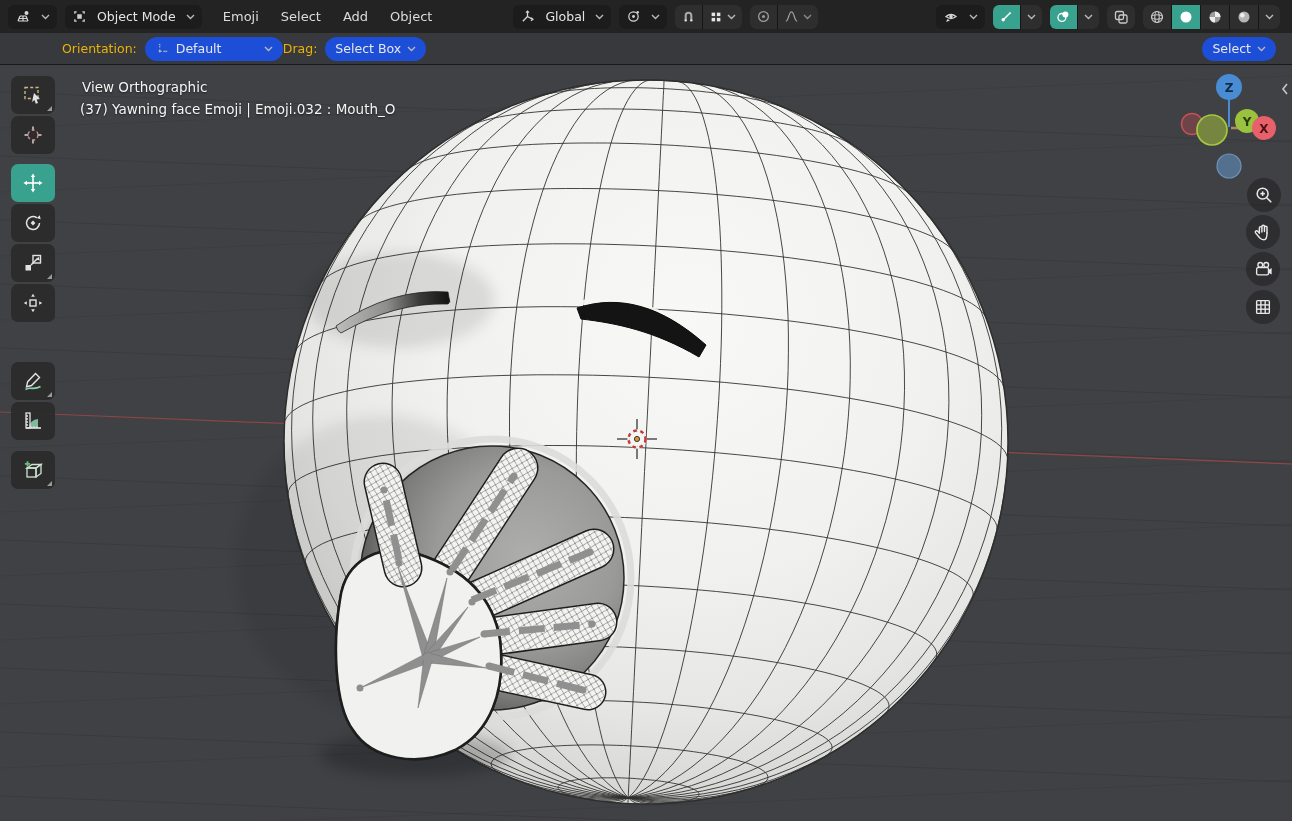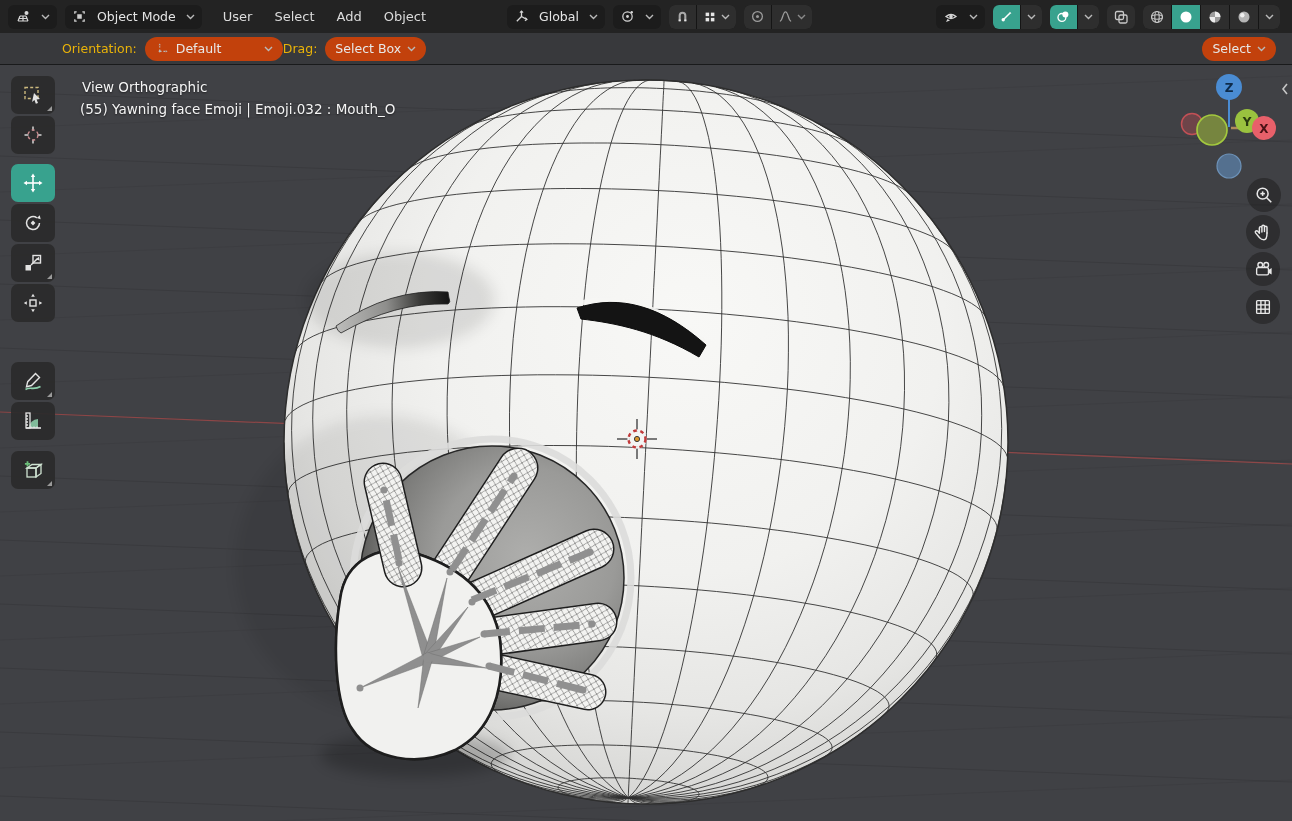--- a/index.html
+++ b/index.html
@@ -15,21 +15,21 @@
   .seg.teal{background:#38a28e;}
   .menu{color:#dcdcdc;font-size:13px;padding:0 11px;height:24px;display:flex;align-items:center;border-radius:4px;}
   .centergrp{display:flex;gap:8px;margin-left:70px;align-items:flex-start;}
   .rightgrp{display:flex;gap:8px;margin-left:auto;align-items:center;margin-right:4px;}
   .chev{width:9px;height:6px;flex:0 0 auto;}
   
   .row2{position:absolute;left:0;top:33px;width:100%;height:32px;background:#38393c;
         border-bottom:1px solid #191a1b;display:flex;align-items:center;
         padding:0 10px 0 62px;box-sizing:border-box;z-index:5;}
   .lbl{color:#eab308;font-size:12.5px;margin-right:8px;}
-  .pill2{background:#c2410c;border-radius:12px;height:24px;display:flex;align-items:center;
+  .pill2{background:#1d4ed8;border-radius:12px;height:24px;display:flex;align-items:center;
          gap:6px;padding:0 10px;color:#e8e8e8;font-size:12.5px;white-space:nowrap;}
   
   .tools{position:absolute;left:11px;top:76px;width:46px;z-index:4;}
   .tbtn{width:44px;height:38px;background:rgba(43,43,43,.93);border-radius:7px;
         display:flex;align-items:center;justify-content:center;position:relative;}
   .tbtn.active{background:#38a28e;}
   .tbtn.has-sub::after{content:"";position:absolute;right:3px;bottom:3px;border-style:solid;
         border-width:0 0 5px 5px;border-color:transparent transparent #9a9a9a transparent;}
   
   .vptext{position:absolute;left:82px;color:rgba(255,255,255,.95);font-size:13.5px;
@@ -218,21 +218,21 @@
     <div class="pill" style="margin-right:10px">
       <svg class="ic" width="15" height="15" viewBox="0 0 16 16" fill="none" stroke="#cfcfcf" stroke-width="1.4">
         <path d="M3,5V3H5M11,3H13V5M13,11V13H11M5,13H3V11"></path>
         <rect x="5.6" y="5.6" width="4.8" height="4.8" fill="#cfcfcf" stroke="none"></rect>
       </svg>
       <span>Object Mode</span>
       <svg class="chev" viewBox="0 0 9 6">
           <polyline points="1,1 4.5,4.5 8,1" fill="none" stroke="#b9b9b9" stroke-width="1.4"></polyline>
         </svg>
     </div>
-    <div class="menu">User</div>
+    <div class="menu">Emoji</div>
     <div class="menu">Select</div>
     <div class="menu">Add</div>
     <div class="menu">Object</div>
 
     <div class="centergrp">
       <div class="pill">
         <svg class="ic" width="15" height="15" viewBox="0 0 16 16" fill="none" stroke="#d6d6d6" stroke-width="1.4">
           <path d="M3,13L8,8M8,8V2.5M8,8L13.5,11"></path>
             <path d="M6.3,3.8L8,2.2L9.7,3.8M12,9.2L13.9,11.2L11.6,12.6" stroke-width="1.2"></path>
         </svg>
@@ -466,21 +466,21 @@
       <svg width="22" height="22" viewBox="0 0 22 22" fill="none" stroke="#cfe3d2" stroke-width="1.3">
         <polygon points="5,9 10,5.5 19,5.5 14,9"></polygon>
           <rect x="5" y="9" width="9" height="9"></rect>
           <polygon points="14,9 19,5.5 19,14.5 14,18"></polygon>
         <path d="M5.5,2.2V7.4M2.9,4.8H8.1" stroke="#6cc07a" stroke-width="1.8"></path>
       </svg>
     </div>
   </div>
 
   <div class="vptext" style="top:79px">View Orthographic</div>
-  <div class="vptext" style="top:101px;left:80px">(55) Yawning face Emoji | Emoji.032 : Mouth_O</div>
+  <div class="vptext" style="top:101px;left:80px">(37) Yawning face Emoji | Emoji.032 : Mouth_O</div>
 
   <svg width="100" height="110" style="position:absolute;left:1180px;top:72px;z-index:4">
     <circle cx="12" cy="52" r="10.5" fill="#6e4449" stroke="#c25056" stroke-width="1.5"></circle>
     <circle cx="32" cy="58" r="15" fill="#76853f" stroke="#a3c93e" stroke-width="1.7"></circle>
     <circle cx="49" cy="94" r="12" fill="#54708f" stroke="#6d92b8" stroke-width="1.2"></circle>
     <line x1="49" y1="19" x2="49" y2="55" stroke="#4a8cd3" stroke-width="2"></line>
     <line x1="51" y1="56" x2="73" y2="56" stroke="#b0895a" stroke-width="2.5"></line>
     <g>
       <circle cx="49" cy="15" r="13" fill="#4a8cd3"></circle>
       <text x="49" y="19.5" text-anchor="middle" font-size="12" font-weight="bold" fill="#0e2b4a">Z</text>

